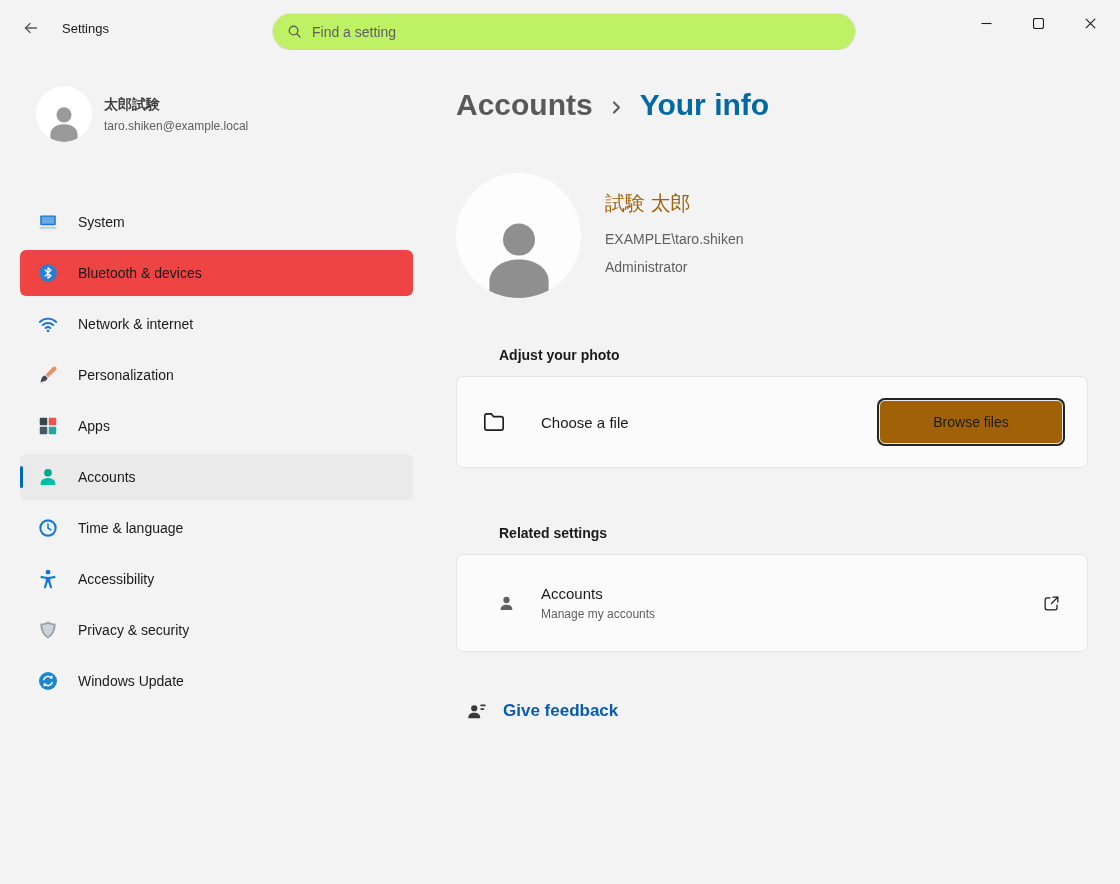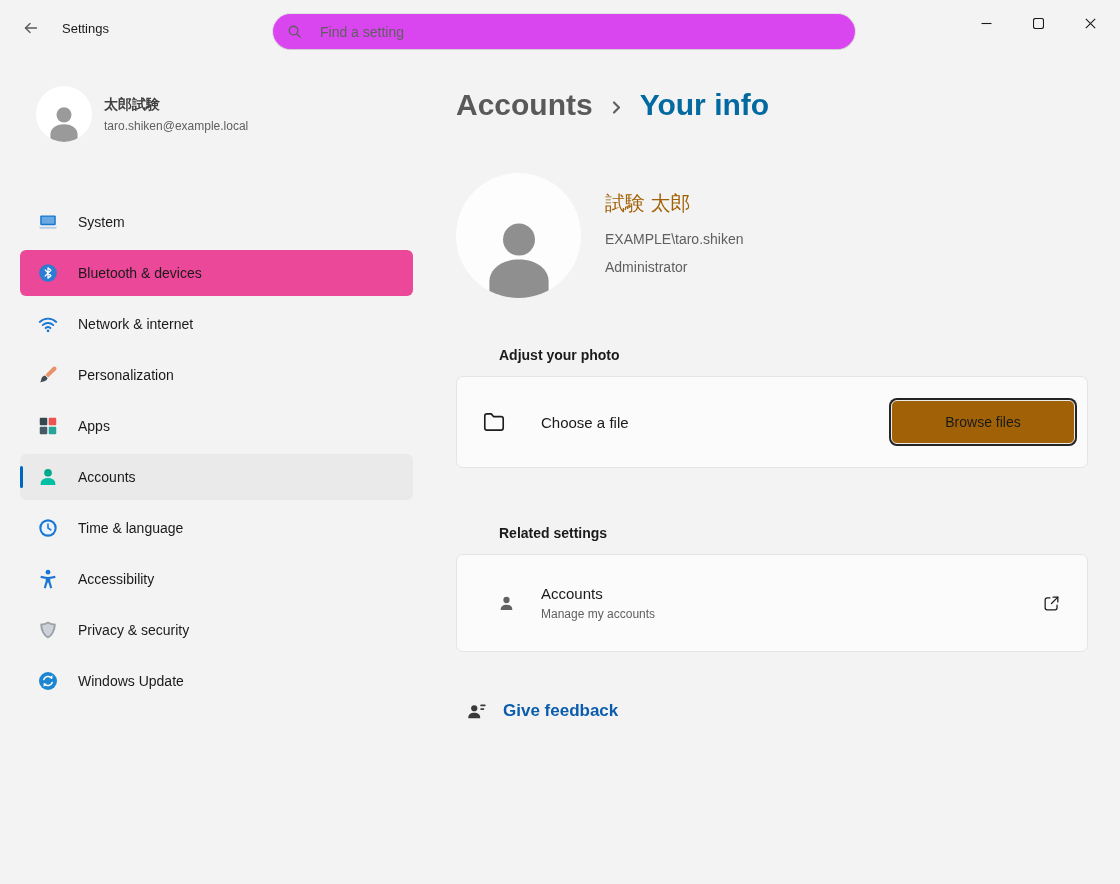--- a/index.html
+++ b/index.html
@@ -14,22 +14,22 @@
 
   
   .titlebar { height:56px; position:relative; display:flex; align-items:center; }
   .back-button {
     width:34px; height:30px; margin-left:14px; display:flex;
     align-items:center; justify-content:center; border-radius:5px; cursor:pointer;
   }
   .app-title { font-size:13px; margin-left:14px; color:#1a1a1a; }
   .search-box {
     position:absolute; left:272px; top:13px; width:584px; height:37px;
-    background:#d946ef; border:1px solid #e3e3e3; border-bottom:1px solid #cfcfcf;
-    border-radius:19px; display:flex; align-items:center; padding:0 14px;gap:8px;
+    background:#bef264; border:1px solid #e3e3e3; border-bottom:1px solid #cfcfcf;
+    border-radius:19px; display:flex; align-items:center; padding:0 14px;
   }
   .search-box .search-glyph { display:flex; margin-right:10px; }
   .search-input {
     flex:1; border:none; outline:none; background:transparent;
     font-size:14px; color:#1a1a1a; font-family:inherit;
   }
   .search-input::placeholder { color:#5f5f5f; }
   .window-controls { position:absolute; right:4px; top:6px; display:flex; }
   .win-btn { width:52px; height:34px; display:flex; align-items:center; justify-content:center; cursor:pointer; border-radius:5px; }
 
@@ -46,21 +46,21 @@
   .user-meta { margin-left:12px; }
   .user-name { font-size:14px; font-weight:bold; color:#404040; }
   .user-email { font-size:12px; color:#5f5f5f; margin-top:5px; }
 
   .nav { margin-top:57px; }
   .nav-item {
     position:relative; display:flex; align-items:center; height:46px;
     margin:5px 27px 5px 20px; border-radius:6px; padding-left:16px;
     font-size:14px; cursor:pointer; color:#1a1a1a;
   }
-  .nav-item.hover, .nav-item:hover { background:#ec4899; }
+  .nav-item.hover, .nav-item:hover { background:#ef4444; }
   .nav-item.selected { background:#eaeaea; }
   .nav-item.selected::before {
     content:""; position:absolute; left:0; top:50%; transform:translateY(-50%);
     width:3px; height:22px; border-radius:2px; background:#0067c0;
   }
   .nav-icon { width:24px; display:flex; justify-content:center; }
   .nav-label { margin-left:18px; }
 
   
   main { flex:1; padding:28px 32px 0 16px; }
@@ -78,21 +78,21 @@
   .profile-name { font-size:20px; color:#a16207; margin-bottom:8px; }
   .profile-sub { font-size:14px; color:#5f5f5f; line-height:28px; }
 
   .section-heading { font-size:14px; font-weight:bold; color:#1a1a1a; margin-top:49px;margin-left:43px; }
   .section-heading.second { margin-top:57px; }
 
   .card {
     margin-top:13px; background:#fbfbfb; border:1px solid #e5e5e5;
     border-radius:7px; display:flex; align-items:center;
   }
-  .card.choose-file { height:92px; padding:0 8px 0 24px; }
+  .card.choose-file { height:92px; padding:0 20px 0 24px; }
   .choose-label { font-size:15px; margin-left:34px; color:#1a1a1a; }
   .spacer { flex:1; }
   .browse-btn {
     min-width:184px; height:44px; background:#a16207; border:1px solid #ececec;
     border-radius:6px; box-shadow:0 0 0 2px #242424; font-size:14px;
     font-family:inherit; color:#1a1a1a; cursor:pointer; margin-right:4px;
   }
 
   .card.related { height:98px; padding:0 26px 0 39px; cursor:pointer; }
   .related-meta { margin-left:24px; }

